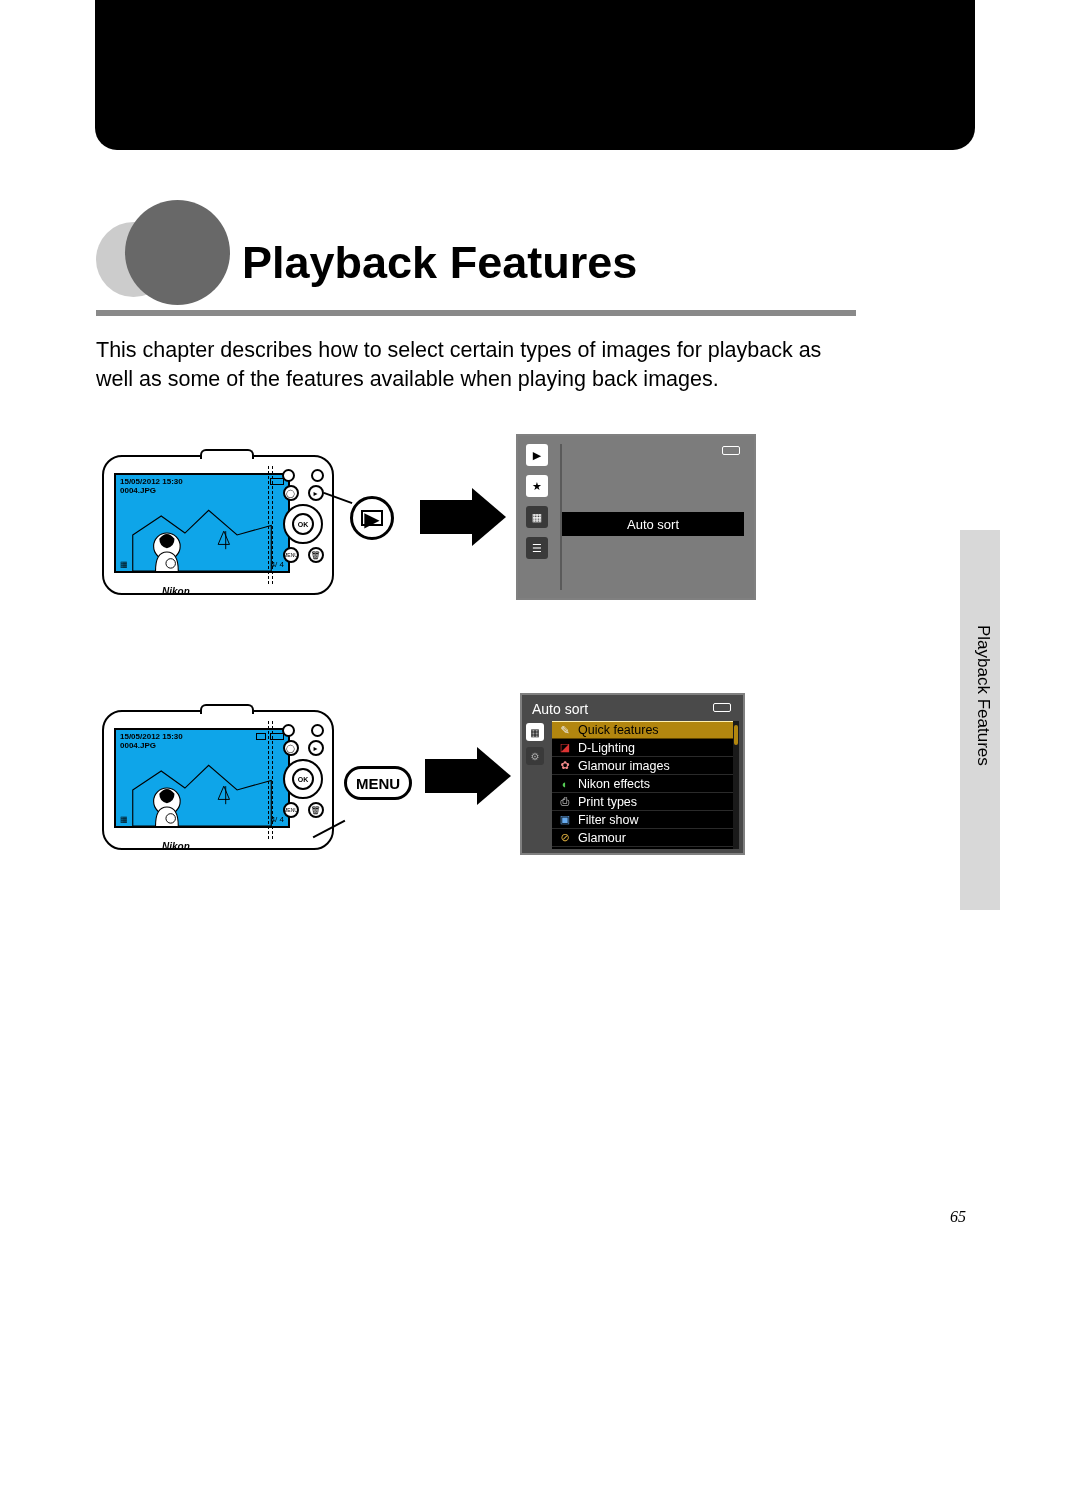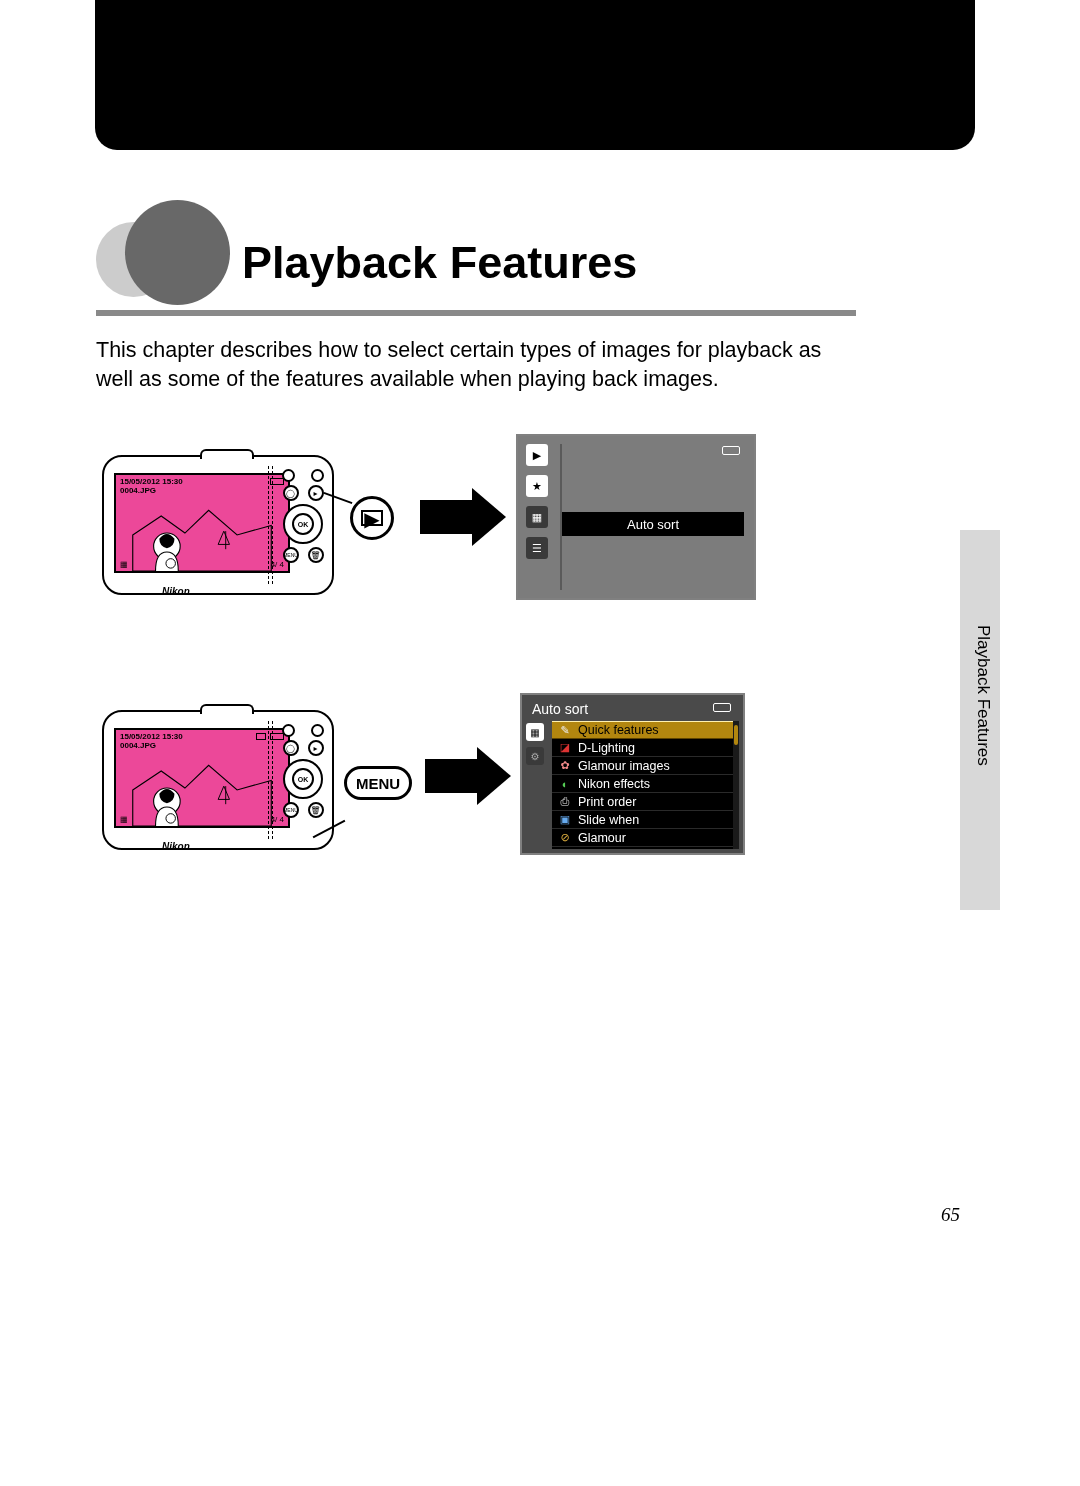--- a/index.html
+++ b/index.html
@@ -65,23 +65,23 @@
   .side-label {
     position: absolute;
     right: 87px; top: 625px;
     writing-mode: vertical-rl;
     font-family: "Helvetica Neue", Arial, sans-serif;
     font-size: 17px;
     color: #000;
   }
   .pagenum {
     position: absolute;
-    right: 120px; bottom: 260px;
+    right: 114px; bottom: 260px;
     font-style: italic;
-    font-size: 19px;
+    font-size: 16px;
   }
 
   
   .cam {
     position: absolute;
     width: 232px; height: 140px;
   }
   .cam-body {
     position: absolute; inset: 0;
     border: 2px solid #000;
@@ -94,21 +94,21 @@
     width:50px; height:8px;
     border:2px solid #000; border-bottom:none;
     border-radius:6px 6px 0 0;
     background:#fff;
   }
   .cam-screen {
     position: absolute;
     left: 12px; top: 18px;
     width: 176px; height: 100px;
     border: 2px solid #000;
-    background: #ec4899;
+    background: #0ea5e9;
     overflow: hidden;
   }
   .cam-date {
     position:absolute; top:3px; left:4px;
     font-family: Arial, sans-serif;
     font-size:8px; font-weight:bold;
     color:#000; line-height:1.1;
   }
   .cam-batt {
     position:absolute; top:3px; right:4px;
@@ -434,25 +434,25 @@
     <div class="lcd2-item">
       <span class="mi-icon pnk">✿</span>
       <span>Glamour images</span>
     </div>
     <div class="lcd2-item">
       <span class="mi-icon grn">◐</span>
       <span>Nikon effects</span>
     </div>
     <div class="lcd2-item">
       <span class="mi-icon wht">⎙</span>
-      <span>Print order</span>
+      <span>Print types</span>
     </div>
     <div class="lcd2-item">
       <span class="mi-icon blu">▣</span>
-      <span>Slide when</span>
+      <span>Filter show</span>
     </div>
     <div class="lcd2-item">
       <span class="mi-icon yel">⊘</span>
       <span>Glamour</span>
     </div>
     <div class="lcd2-scroll"></div>
   </div>
 </div>
 
 </body></html>

